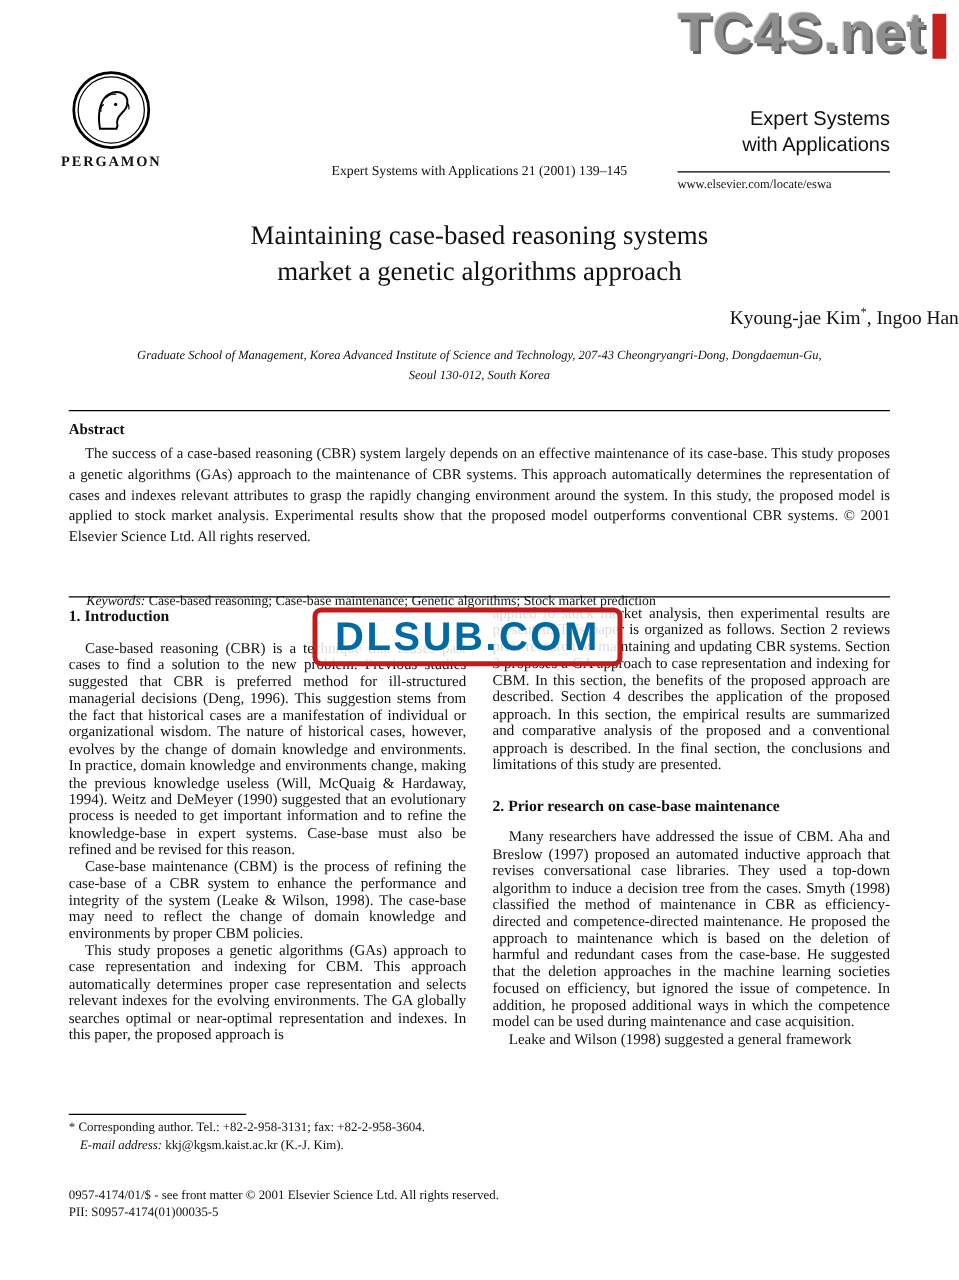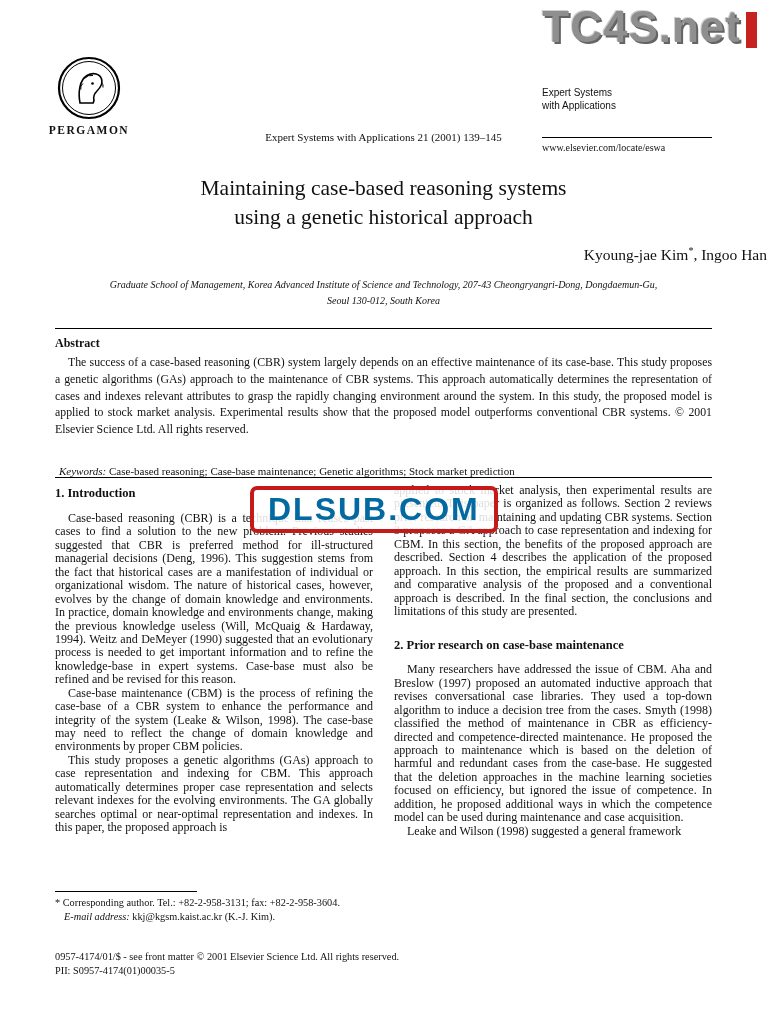--- a/index.html
+++ b/index.html
@@ -18,22 +18,22 @@
   .wm-bottom{position:absolute;top:974px;left:0;right:0;text-align:center;z-index:6;
           font-family:"Liberation Sans","DejaVu Sans",sans-serif;font-size:38px;font-weight:900;
           color:#e03015;letter-spacing:1px;
           text-shadow:0 0 3px #ffd24a,2px 2px 0 #8a1a0a,-1px -1px 0 #ffb300;}
 
   
   .logo{position:absolute;left:57px;top:56px;width:64px;height:64px;}
   .pergamon-label{position:absolute;left:39px;top:124px;width:100px;text-align:center;
           font-weight:bold;font-size:11.5px;letter-spacing:1.5px;}
   .citation{position:absolute;left:0;right:0;top:131px;text-align:center;font-size:11px;}
-  .masthead{position:absolute;right:55px;top:86px;width:170px;text-align:left;
-          font-family:"Liberation Sans","DejaVu Sans",sans-serif;font-size:10px;line-height:1.3;}
+  .masthead{position:absolute;right:55px;top:86px;width:170px;text-align:right;
+          font-family:"Liberation Sans","DejaVu Sans",sans-serif;font-size:16px;line-height:1.3;}
   .masthead-rule{position:absolute;right:55px;top:137px;width:170px;border-top:1.6px solid #000;}
   .website{position:absolute;right:55px;top:142px;width:170px;font-size:10px;}
 
   
   .title{position:absolute;left:0;right:0;top:174px;margin:0;text-align:center;
          font-size:21.5px;font-weight:normal;line-height:1.35;}
   .title .tl{display:block;}
   .authors{position:absolute;left:0;right:0;top:245px;text-align:right;font-size:15.5px;}
   .authors sup{font-size:10px;}
   .affiliation{position:absolute;left:0;right:0;top:277px;text-align:center;
@@ -41,21 +41,21 @@
 
   
   .rule{position:absolute;left:55px;right:55px;border-top:1px solid #000;}
   .rule-abs{top:328px;}
   .rule-body{top:477px;}
 
   
   .abs-heading{position:absolute;left:55px;top:336px;font-size:12px;font-weight:bold;}
   .abs-text{position:absolute;left:55px;width:657px;top:354px;margin:0;font-size:11.8px;
          line-height:1.42;text-align:justify;text-indent:13px;}
-  .keywords{position:absolute;left:55px;width:657px;top:461px;margin:4px;font-size:11px;}
+  .keywords{position:absolute;left:55px;width:657px;top:461px;margin:14px;font-size:11px;}
 
   
   .columns{position:absolute;left:55px;top:484px;width:657px;display:flex;gap:21px;}
   .col{width:318px;font-size:12px;line-height:1.12;text-align:justify;}
   .col h2{font-size:12.5px;margin:2px 0 12px 0;text-align:left;}
   .col h2.h2-gap{margin-top:20px;margin-bottom:11px;}
   .col p{margin:0;}
   .col p.indent{text-indent:13px;}
 
   
@@ -87,21 +87,21 @@
   <div class="citation">Expert Systems with Applications 21 (2001) 139–145</div>
   <div class="masthead">
     <div>Expert Systems</div>
     <div>with Applications</div>
   </div>
   <div class="masthead-rule"></div>
   <div class="website">www.elsevier.com/locate/eswa</div>
 
   <h1 class="title">
     <span class="tl">Maintaining case-based reasoning systems</span>
-    <span class="tl">using a genetic historical approach</span>
+    <span class="tl">market a genetic algorithms approach</span>
   </h1>
   <div class="authors">
     <span>Kyoung-jae Kim</span><sup>*</sup><span>, Ingoo Han</span>
   </div>
   <div class="affiliation">
     <div>Graduate School of Management, Korea Advanced Institute of Science and Technology, 207-43 Cheongryangri-Dong, Dongdaemun-Gu,</div>
     <div>Seoul 130-012, South Korea</div>
   </div>
 
   <div class="rule rule-abs"></div>

